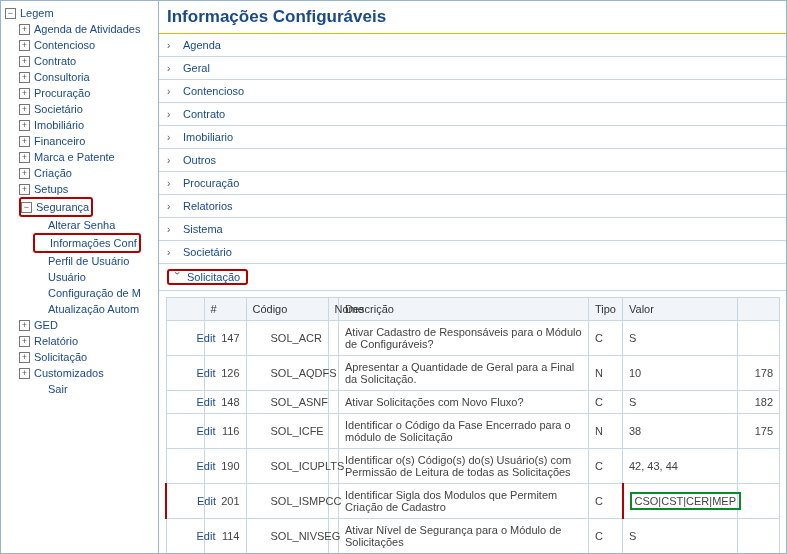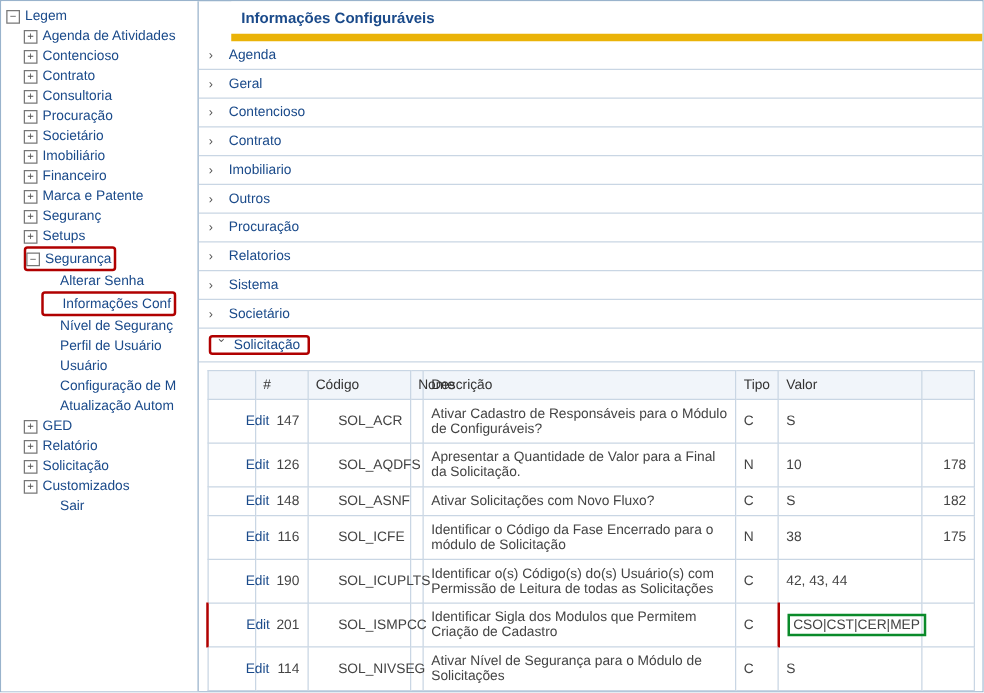--- a/index.html
+++ b/index.html
@@ -57,26 +57,25 @@
     padding: 0 2px 0 0;
   }
   .main {
     flex: 1;
     overflow: hidden;
     display: flex;
     flex-direction: column;
   }
   .main-header {
     font-weight: bold;
-    font-size: 12px;
+    font-size: 17px;
     color: #1a4a8a;
     padding: 6px 8px;
-    border-bottom: 6px solid #eab308;
+    border-bottom: 1px solid #eab308;
     background: #fff;
-    margin-left: 26px;
   }
   .groups {
     border-bottom: none;
   }
   .group-row {
     display: flex;
     align-items: center;
     padding: 5px 8px;
     border-bottom: 1px solid #c9d6e4;
     cursor: pointer;
@@ -185,21 +184,21 @@
       <div class="tree-node indent-1">
           <span class="toggle">+</span>
           <span class="label">Financeiro</span>
         </div>
       <div class="tree-node indent-1">
           <span class="toggle">+</span>
           <span class="label">Marca e Patente</span>
         </div>
       <div class="tree-node indent-1">
           <span class="toggle">+</span>
-          <span class="label">Seguranç</span>
+          <span class="label">Criação</span>
         </div>
       <div class="tree-node indent-1">
           <span class="toggle">+</span>
           <span class="label">Setups</span>
         </div>
 
       <div class="indent-1" style="display:inline-block;">
         <span class="hl-red" style="display:inline-flex;align-items:center;">
           <span class="tree-node" style="padding:2px 0">
             <span class="toggle">−</span>
@@ -215,24 +214,20 @@
 
       <div class="indent-2" style="display:inline-block;">
         <span class="hl-red" style="display:inline-flex;align-items:center;">
           <span class="tree-node" style="padding:2px 0">
             <span class="toggle empty"></span>
             <span class="label">Informações Conf</span>
           </span>
         </span>
       </div>
 
-      <div class="tree-node indent-2">
-          <span class="toggle empty"></span>
-          <span class="label">Nível de Seguranç</span>
-        </div>
       <div class="tree-node indent-2">
           <span class="toggle empty"></span>
           <span class="label">Perfil de Usuário</span>
         </div>
       <div class="tree-node indent-2">
           <span class="toggle empty"></span>
           <span class="label">Usuário</span>
         </div>
       <div class="tree-node indent-2">
           <span class="toggle empty"></span>
@@ -352,21 +347,21 @@
               <td class="desc">Ativar Cadastro de Responsáveis para o Módulo de Configuráveis?</td>
               <td>C</td>
               <td class="val">S</td>
               <td class="num"></td>
             </tr>
             <tr>
               <td class="edit"><a href="#">Edit</a></td>
               <td class="num">126</td>
               <td class="code">SOL_AQDFS</td>
               <td></td>
-              <td class="desc">Apresentar a Quantidade de Valor para a Final da Solicitação.</td>
+              <td class="desc">Apresentar a Quantidade de Geral para a Final da Solicitação.</td>
               <td>N</td>
               <td class="val">10</td>
               <td class="num">178</td>
             </tr>
             <tr>
               <td class="edit"><a href="#">Edit</a></td>
               <td class="num">148</td>
               <td class="code">SOL_ASNF</td>
               <td></td>
               <td class="desc">Ativar Solicitações com Novo Fluxo?</td>

